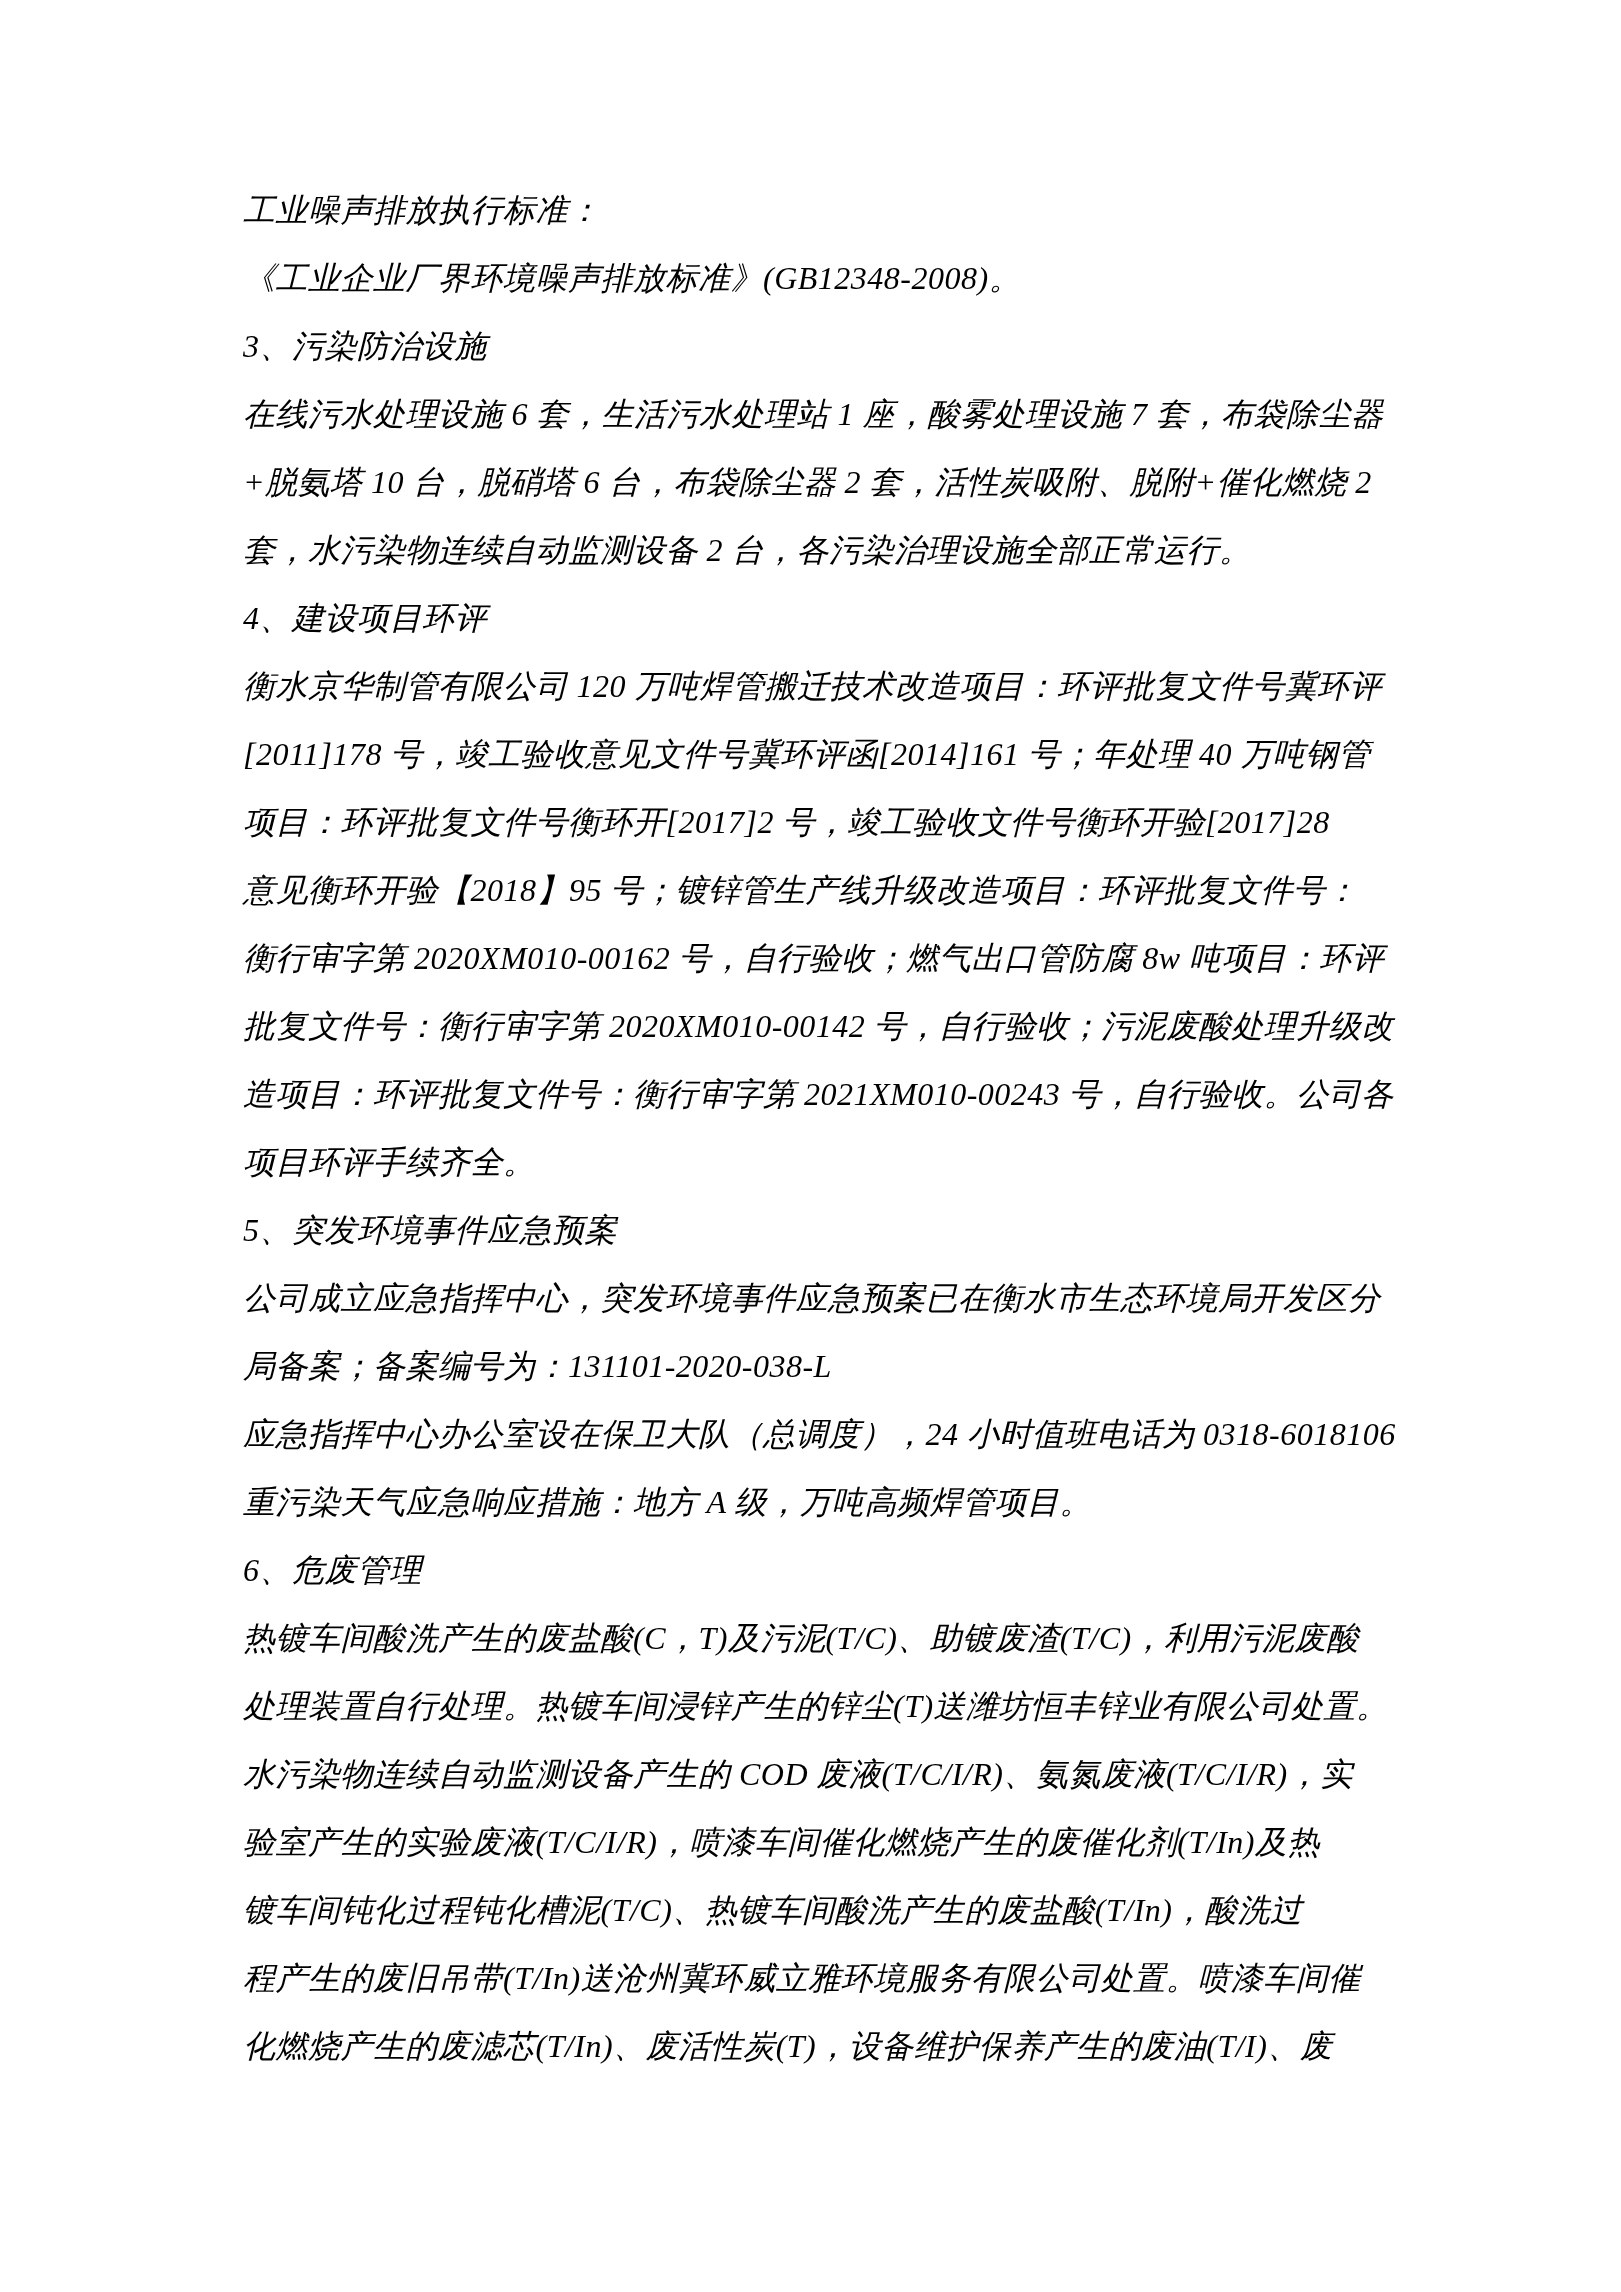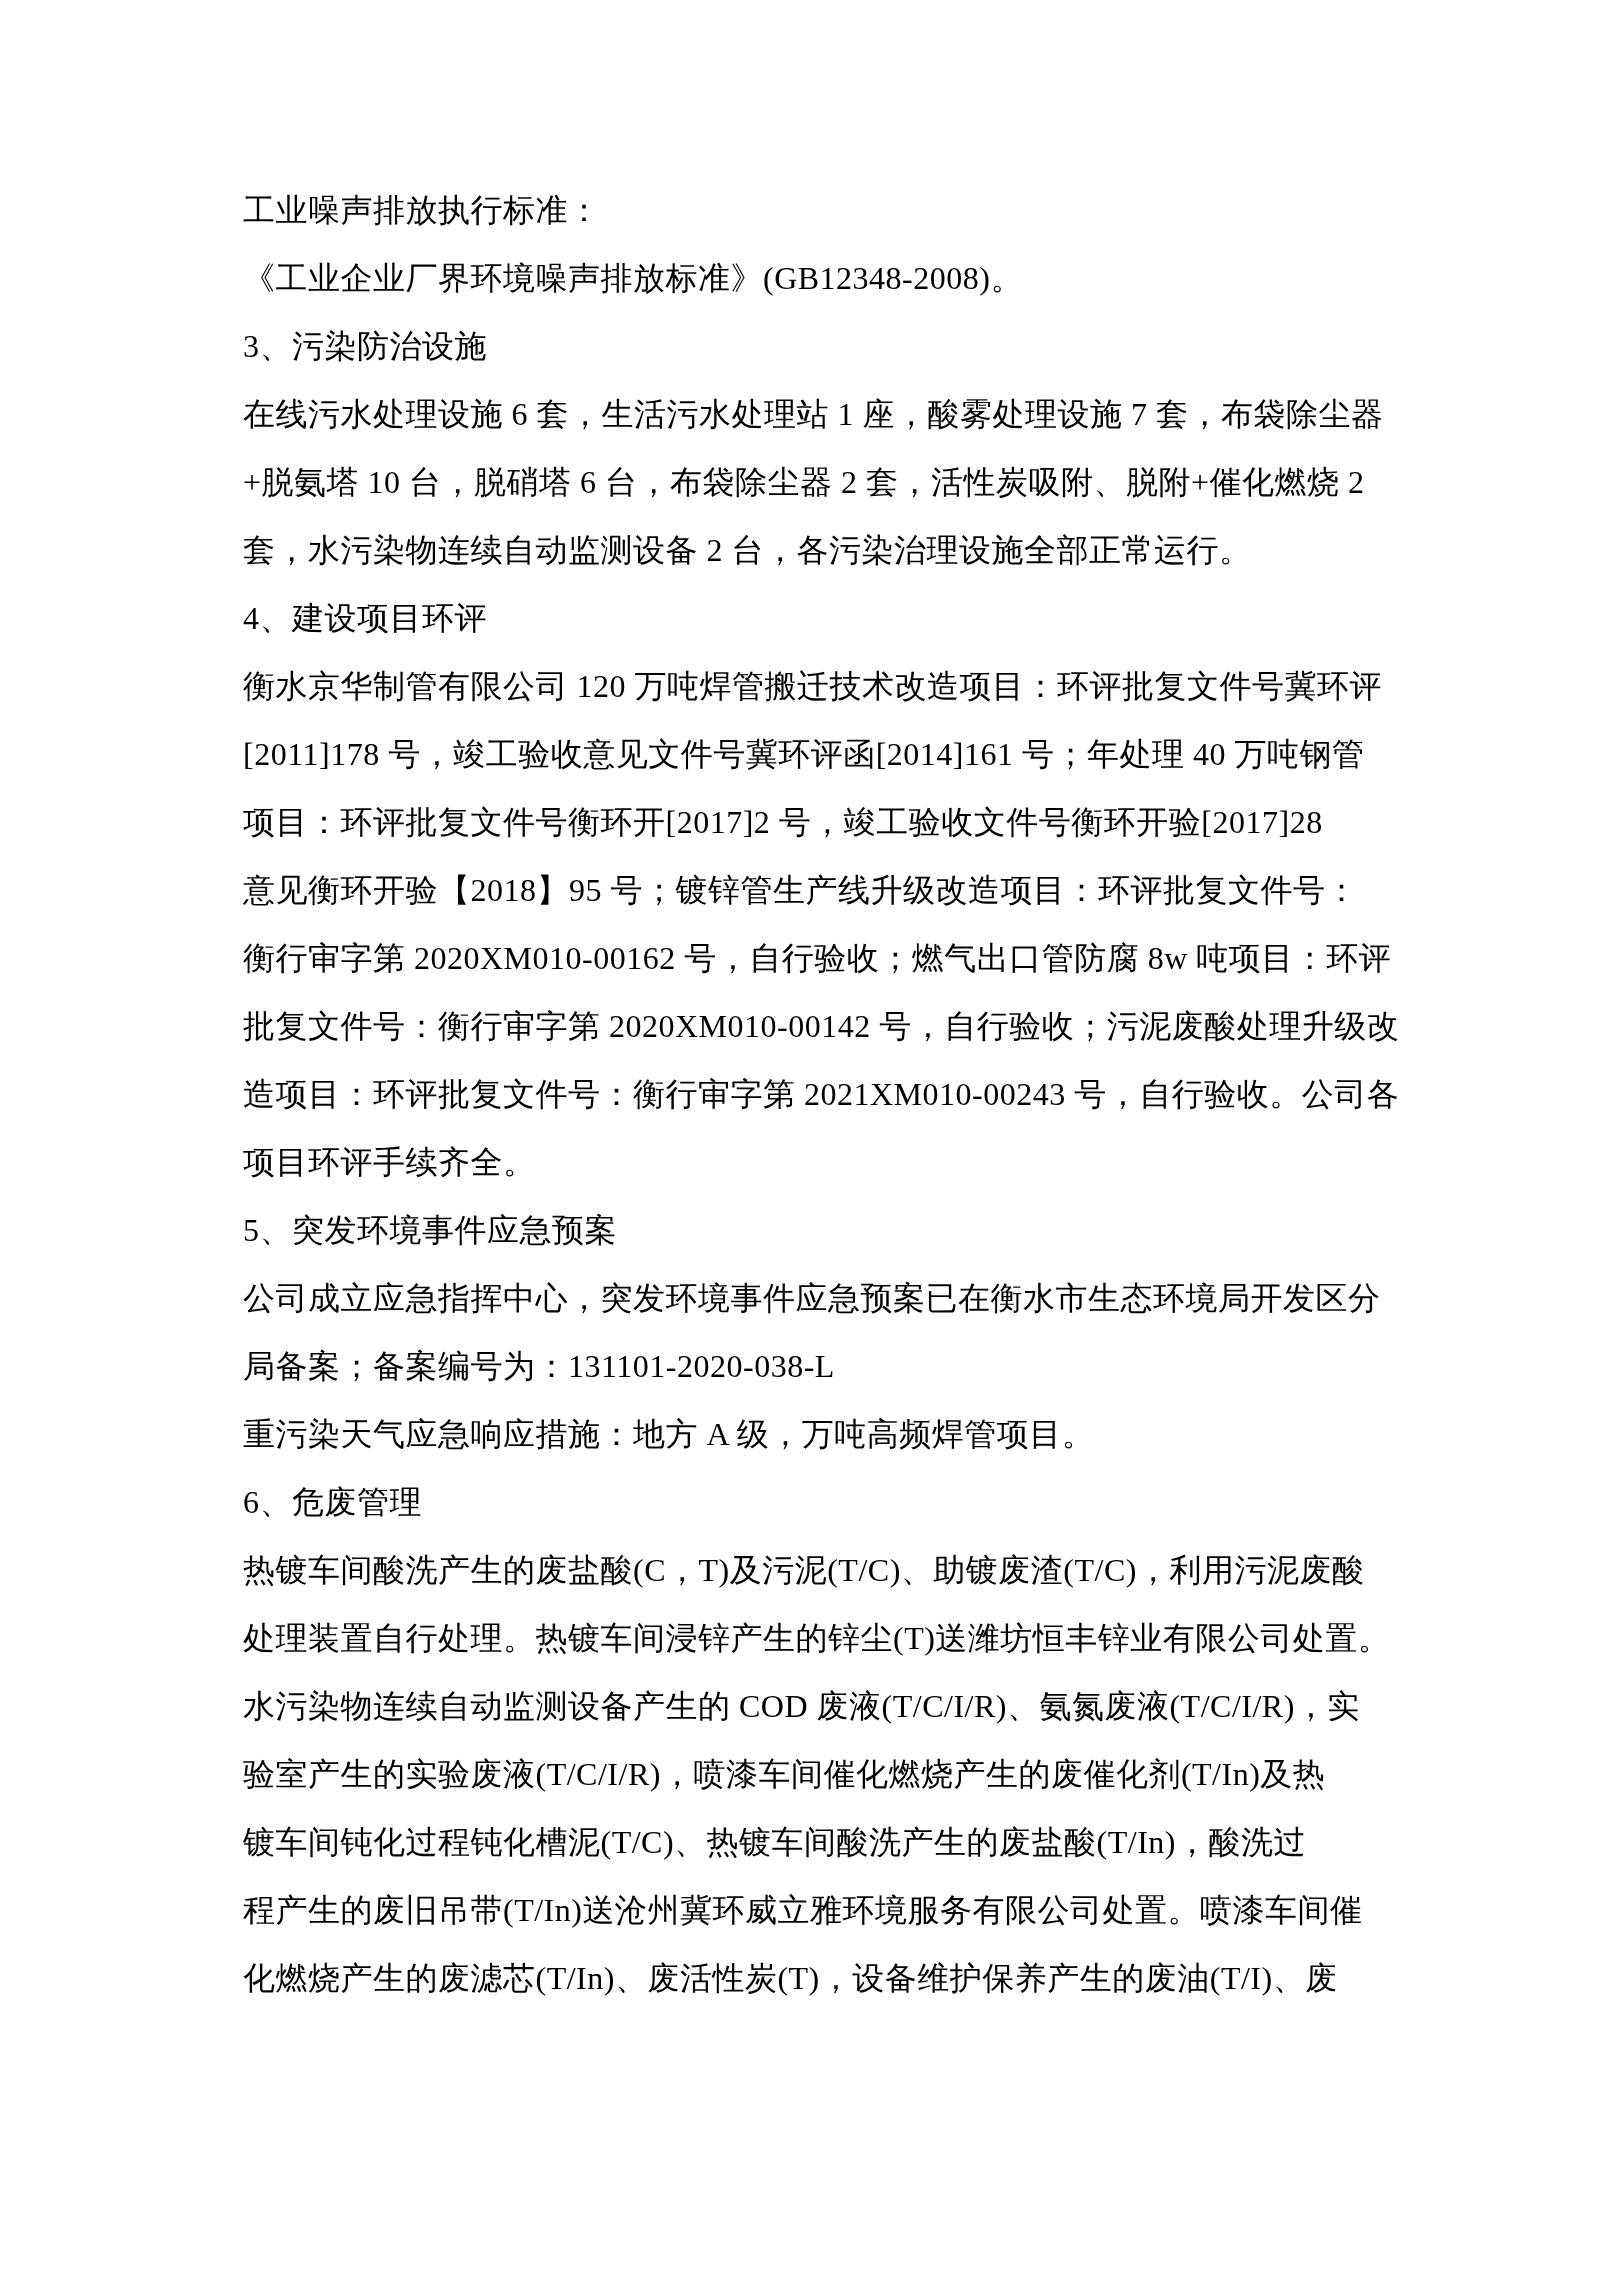--- a/index.html
+++ b/index.html
@@ -14,20 +14,21 @@
     font-family: "Liberation Serif", "DejaVu Serif", serif;
   }
   .page {
     position: absolute;
     left: 0;
     top: 0;
     width: 1621px;
     height: 2118px;
     background: #ffffff;
     overflow: hidden;
+    font-style: italic;
   }
   .text-block {
     position: absolute;
     left: 243px;
     top: 194px;
     width: 1147px;
   }
   .doc-line {
     height: 68px;
     line-height: 33px;
@@ -53,20 +54,21 @@
       <div class="doc-line">[2011]178 号，竣工验收意见文件号冀环评函[2014]161 号；年处理 40 万吨钢管</div>
       <div class="doc-line">项目：环评批复文件号衡环开[2017]2 号，竣工验收文件号衡环开验[2017]28</div>
       <div class="doc-line">意见衡环开验【2018】95 号；镀锌管生产线升级改造项目：环评批复文件号：</div>
       <div class="doc-line">衡行审字第 2020XM010-00162 号，自行验收；燃气出口管防腐 8w 吨项目：环评</div>
       <div class="doc-line">批复文件号：衡行审字第 2020XM010-00142 号，自行验收；污泥废酸处理升级改</div>
       <div class="doc-line">造项目：环评批复文件号：衡行审字第 2021XM010-00243 号，自行验收。公司各</div>
       <div class="doc-line">项目环评手续齐全。</div>
       <div class="doc-line">5、突发环境事件应急预案</div>
       <div class="doc-line">公司成立应急指挥中心，突发环境事件应急预案已在衡水市生态环境局开发区分</div>
       <div class="doc-line">局备案；备案编号为：131101-2020-038-L</div>
+      <div class="doc-line">应急指挥中心办公室设在保卫大队（总调度），24 小时值班电话为 0318-6018106</div>
       <div class="doc-line">重污染天气应急响应措施：地方 A 级，万吨高频焊管项目。</div>
       <div class="doc-line">6、危废管理</div>
       <div class="doc-line">热镀车间酸洗产生的废盐酸(C，T)及污泥(T/C)、助镀废渣(T/C)，利用污泥废酸</div>
       <div class="doc-line">处理装置自行处理。热镀车间浸锌产生的锌尘(T)送潍坊恒丰锌业有限公司处置。</div>
       <div class="doc-line">水污染物连续自动监测设备产生的 COD 废液(T/C/I/R)、氨氮废液(T/C/I/R)，实</div>
       <div class="doc-line">验室产生的实验废液(T/C/I/R)，喷漆车间催化燃烧产生的废催化剂(T/In)及热</div>
       <div class="doc-line">镀车间钝化过程钝化槽泥(T/C)、热镀车间酸洗产生的废盐酸(T/In)，酸洗过</div>
       <div class="doc-line">程产生的废旧吊带(T/In)送沧州冀环威立雅环境服务有限公司处置。喷漆车间催</div>
       <div class="doc-line">化燃烧产生的废滤芯(T/In)、废活性炭(T)，设备维护保养产生的废油(T/I)、废</div>
     </div>

